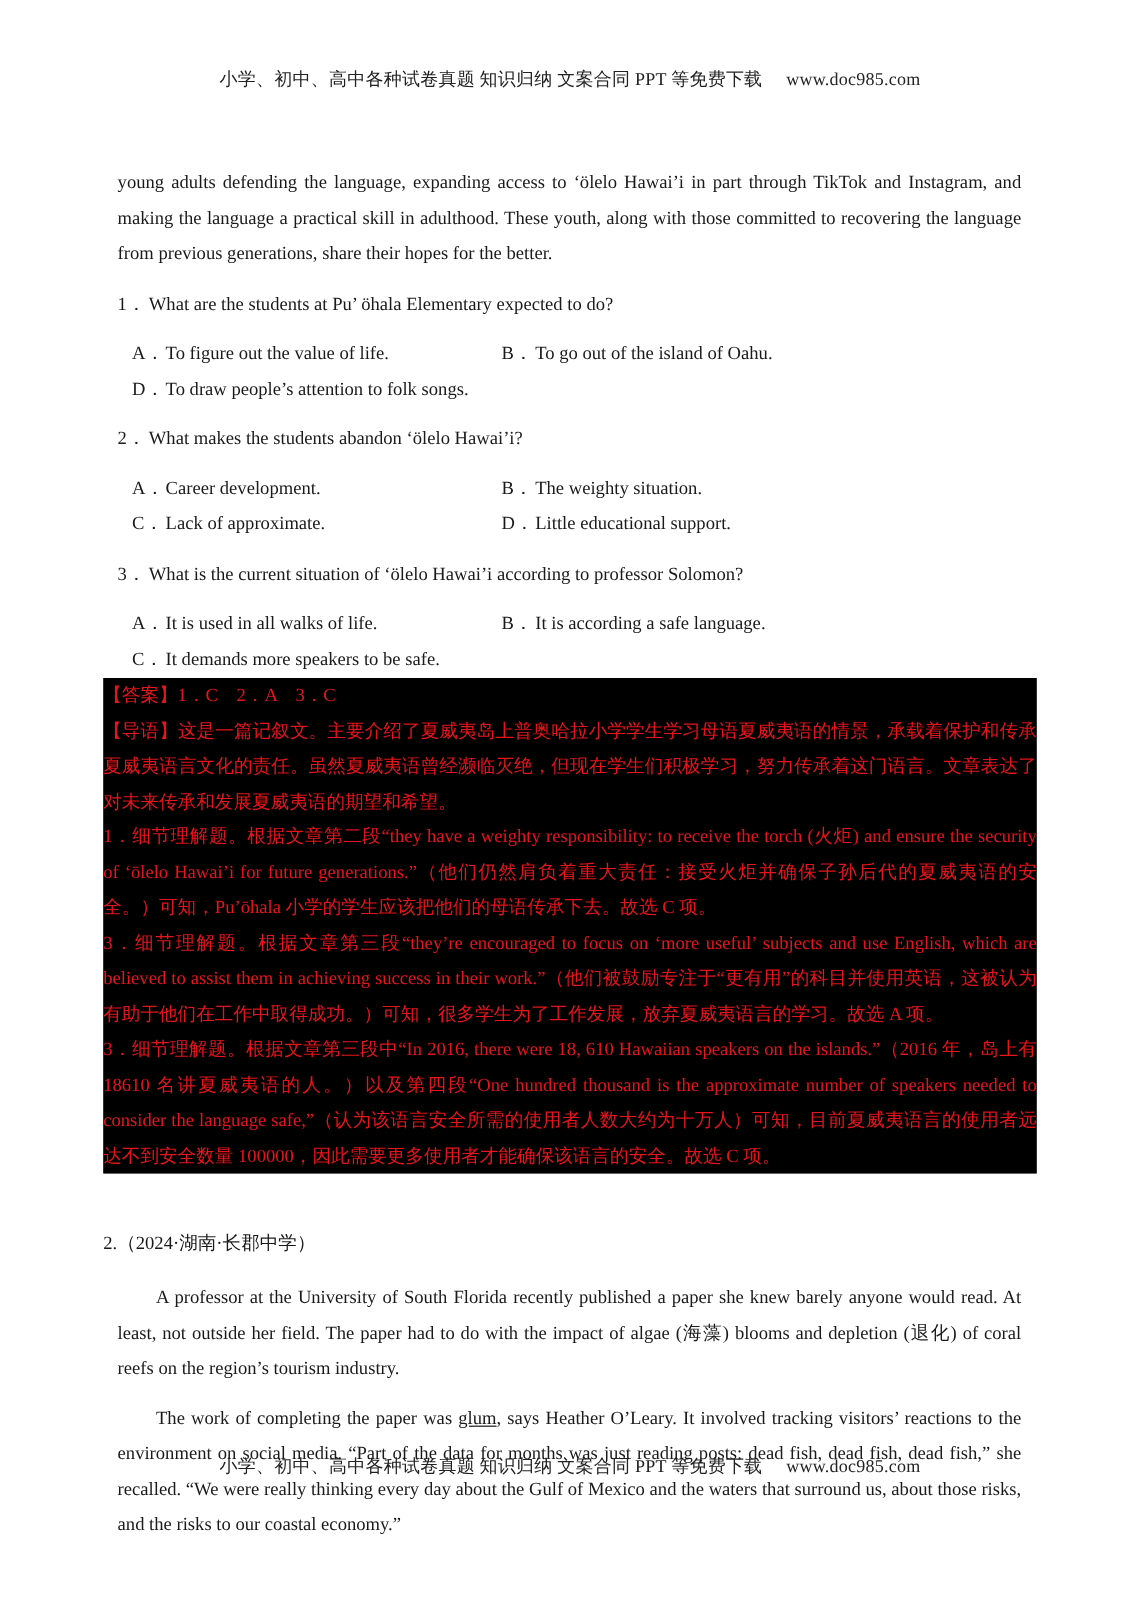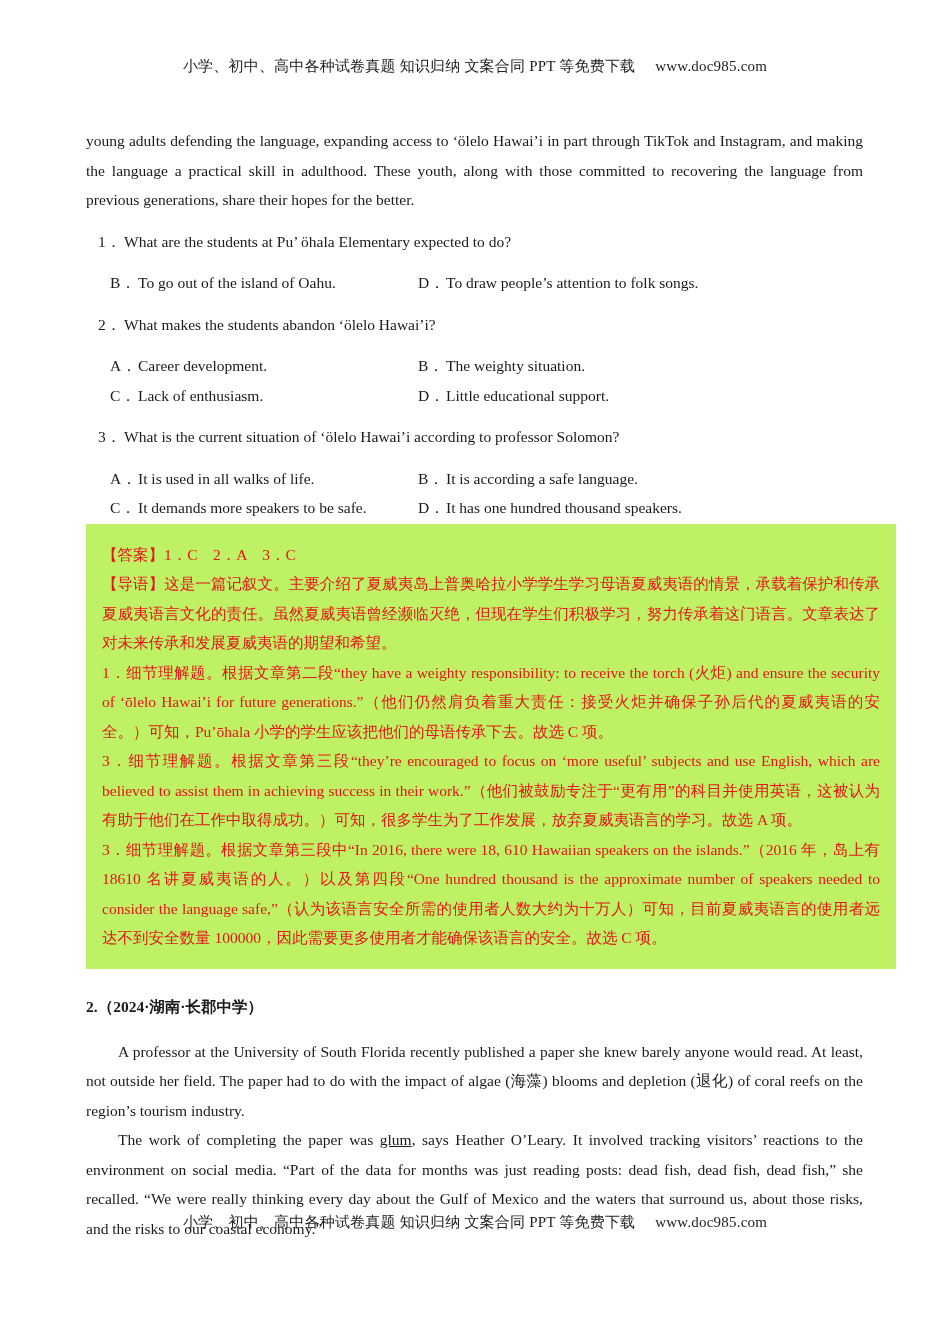--- a/index.html
+++ b/index.html
@@ -30,93 +30,93 @@
 
     .content {
       position: absolute;
       left: 86px;
       top: 126px;
       width: 777px;
       font-size: 15.5px;
       line-height: 29.5px;
     }
     .para {
-      margin: 0;
+      margin: 12px;
       text-align: justify;
       text-align-last: left;
     }
     .para.indent { text-indent: 32px; }
     .question {
       margin: 12px;
       padding-left: 0;
     }
     .q-num { display: inline-block; width: 26px; }
     .options {
       display: grid;
       grid-template-columns: 308px 420px;
       padding-left: 24px;
     }
     .opt { white-space: nowrap; }
     .opt-letter { display: inline-block; width: 28px; }
 
     .answer-box {
-      background: #bef264;
+      background: #000000;
       color: #e8141b;
       margin-top: 1px;
-      padding: 16px;
+      padding: 0;
       width: 778px;
       position: relative;
     }
     .answer-box p {
       margin: 0;
       text-align: justify;
     }
     .bracket { font-weight: normal; }
     .q-head {
-      font-weight: bold;
-      margin-top: 23px;
+      font-weight: normal;
+      margin-top: 44px;
     }
     .underline { text-decoration: underline; }
   </style>
 </head>
 <body>
 
 <div class="page-header">
   <span>小学、初中、高中各种试卷真题  知识归纳  文案合同  PPT 等免费下载</span>
   <span class="url">www.doc985.com</span>
 </div>
 
 <div class="content">
   <p class="para">young adults defending the language, expanding access to ‘ölelo Hawai’i in part through TikTok and Instagram, and making the language a practical skill in adulthood. These youth, along with those committed to recovering the language from previous generations, share their hopes for the better.</p>
 
   <div>
     <p class="question"><span class="q-num">1．</span><span>What are the students at Pu’ öhala Elementary expected to do?</span></p>
     <div class="options">
+      <div class="opt"><span class="opt-letter">A．</span><span>To figure out the value of life.</span></div>
       <div class="opt"><span class="opt-letter">B．</span><span>To go out of the island of Oahu.</span></div>
       <div class="opt"><span class="opt-letter">D．</span><span>To draw people’s attention to folk songs.</span></div>
     </div>
   </div>
 
   <div>
     <p class="question"><span class="q-num">2．</span><span>What makes the students abandon ‘ölelo Hawai’i?</span></p>
     <div class="options">
       <div class="opt"><span class="opt-letter">A．</span><span>Career development.</span></div>
       <div class="opt"><span class="opt-letter">B．</span><span>The weighty situation.</span></div>
-      <div class="opt"><span class="opt-letter">C．</span><span>Lack of enthusiasm.</span></div>
+      <div class="opt"><span class="opt-letter">C．</span><span>Lack of approximate.</span></div>
       <div class="opt"><span class="opt-letter">D．</span><span>Little educational support.</span></div>
     </div>
   </div>
 
   <div>
     <p class="question"><span class="q-num">3．</span><span>What is the current situation of ‘ölelo Hawai’i according to professor Solomon?</span></p>
     <div class="options">
       <div class="opt"><span class="opt-letter">A．</span><span>It is used in all walks of life.</span></div>
       <div class="opt"><span class="opt-letter">B．</span><span>It is according a safe language.</span></div>
       <div class="opt"><span class="opt-letter">C．</span><span>It demands more speakers to be safe.</span></div>
-      <div class="opt"><span class="opt-letter">D．</span><span>It has one hundred thousand speakers.</span></div>
     </div>
   </div>
 
   <div class="answer-box">
     <p><span class="bracket">【答案】</span><span style="white-space:pre">1．C    2．A    3．C</span></p>
     <p><span class="bracket">【导语】</span><span>这是一篇记叙文。主要介绍了夏威夷岛上普奥哈拉小学学生学习母语夏威夷语的情景，承载着保护和传承夏威夷语言文化的责任。虽然夏威夷语曾经濒临灭绝，但现在学生们积极学习，努力传承着这门语言。文章表达了对未来传承和发展夏威夷语的期望和希望。</span></p>
     <p>1．细节理解题。根据文章第二段“they have a weighty responsibility: to receive the torch (火炬) and ensure the security of ‘ōlelo Hawai’i for future generations.”（他们仍然肩负着重大责任：接受火炬并确保子孙后代的夏威夷语的安全。）可知，Pu’ōhala 小学的学生应该把他们的母语传承下去。故选 C 项。</p>
     <p>3．细节理解题。根据文章第三段“they’re encouraged to focus on ‘more useful’ subjects and use English, which are believed to assist them in achieving success in their work.”（他们被鼓励专注于“更有用”的科目并使用英语，这被认为有助于他们在工作中取得成功。）可知，很多学生为了工作发展，放弃夏威夷语言的学习。故选 A 项。</p>
     <p>3．细节理解题。根据文章第三段中“In 2016, there were 18, 610 Hawaiian speakers on the islands.”（2016 年，岛上有  18610 名讲夏威夷语的人。）以及第四段“One hundred thousand is the approximate number of speakers needed to consider the language safe,”（认为该语言安全所需的使用者人数大约为十万人）可知，目前夏威夷语言的使用者远达不到安全数量 100000，因此需要更多使用者才能确保该语言的安全。故选 C 项。</p>
   </div>

